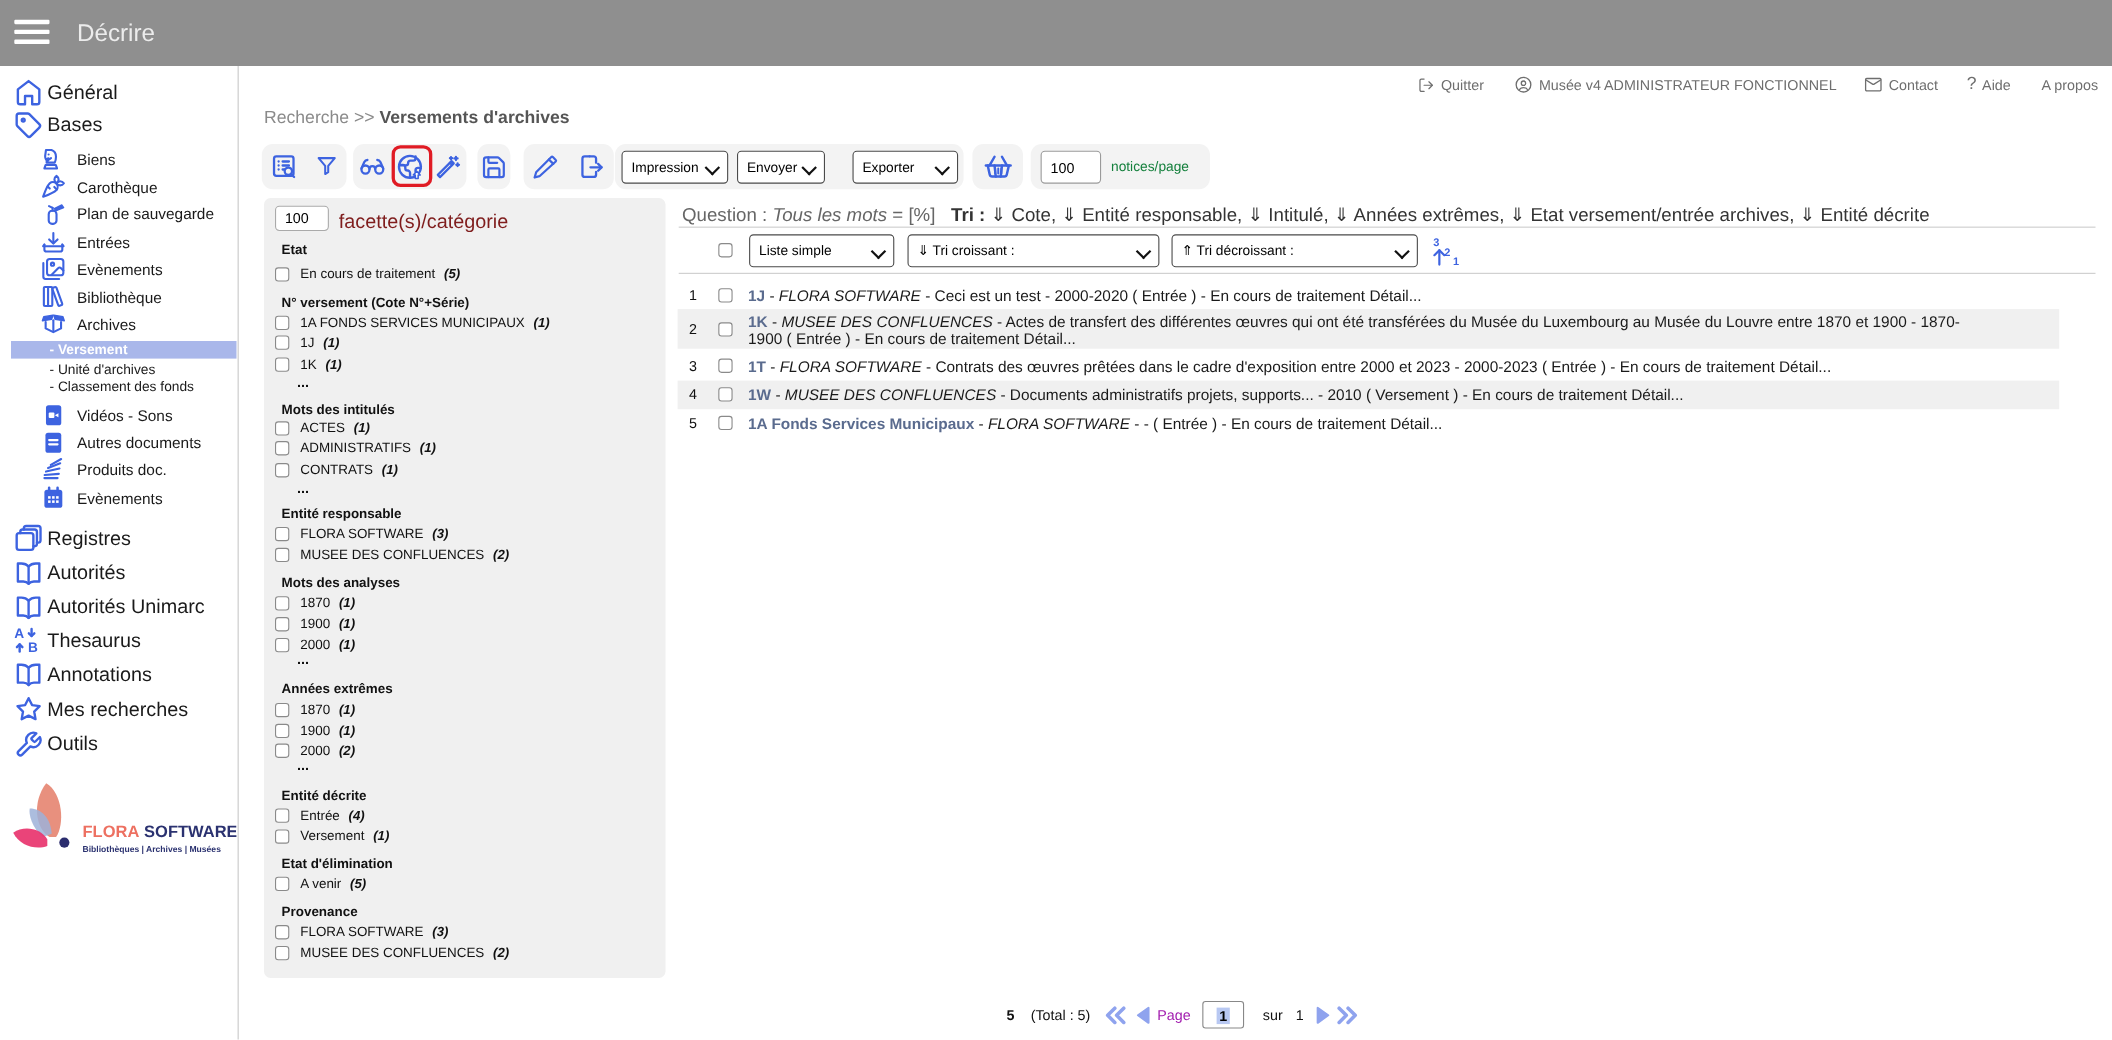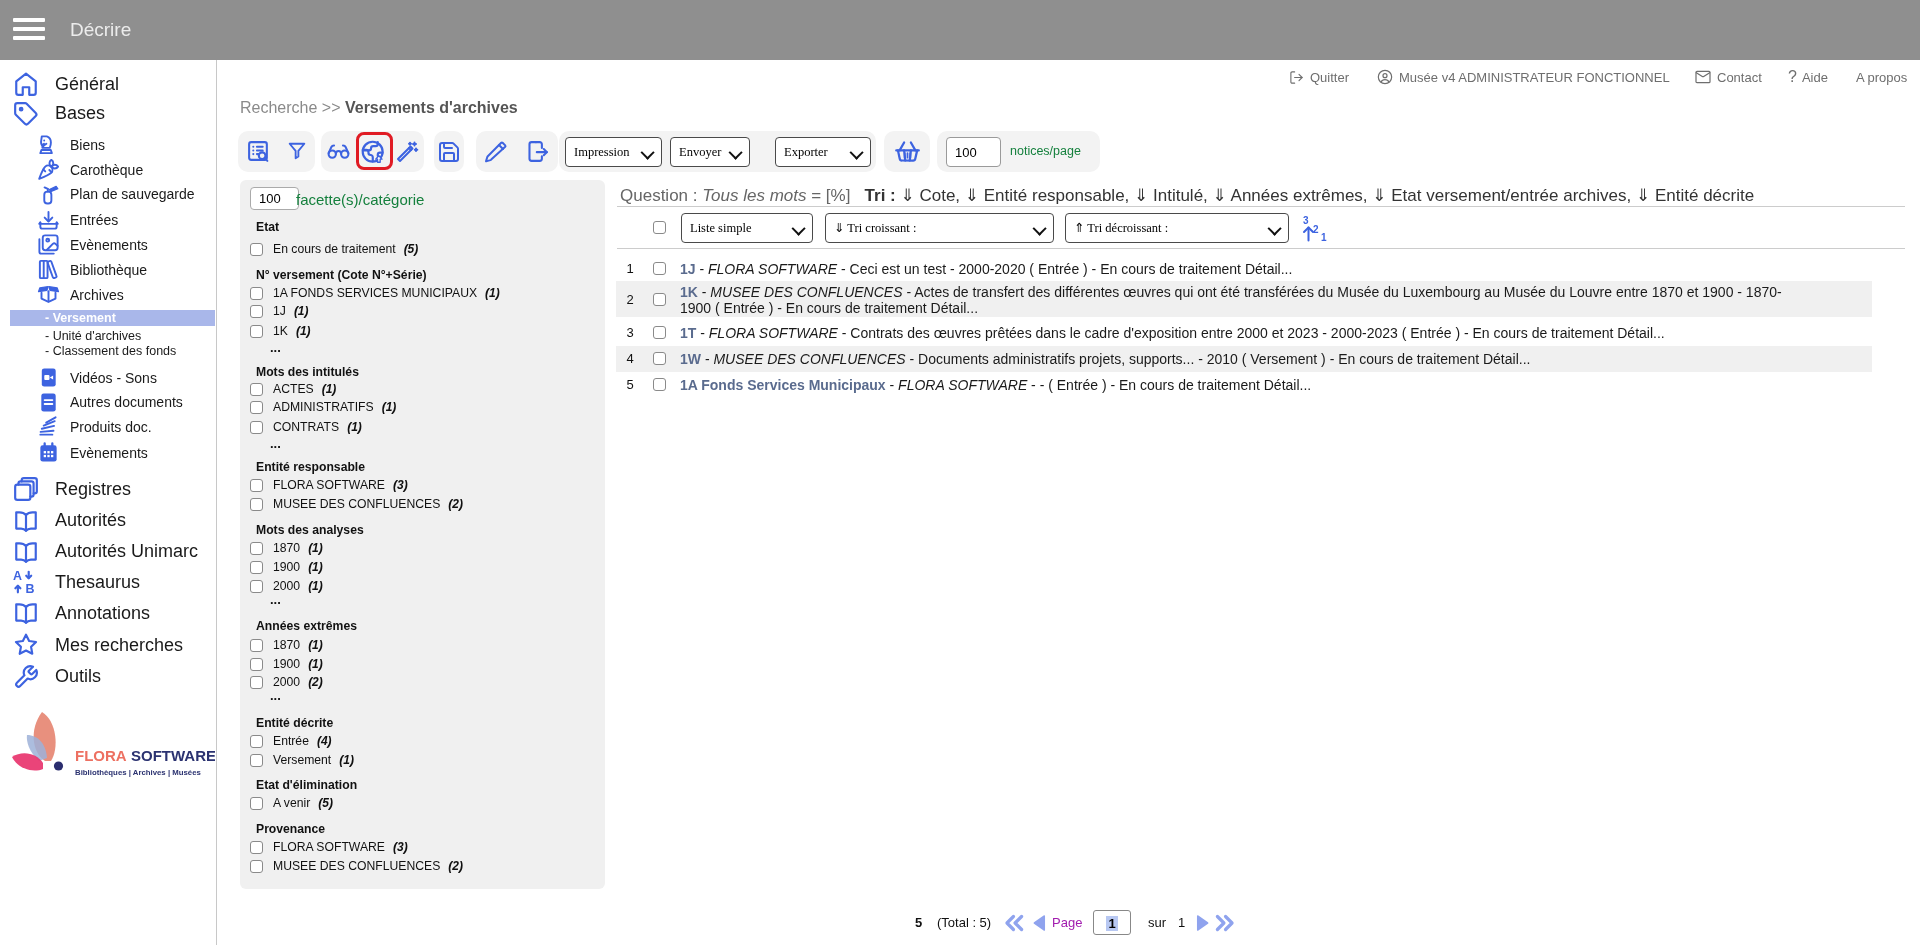--- a/index.html
+++ b/index.html
@@ -10,43 +10,43 @@
 #qline{position:absolute;left:620px;top:185px;font-size:17px;color:#666;white-space:nowrap}
 #qline .tri{color:#333;font-weight:bold}
 #qline span.tri{font-weight:normal}
 .rowtxt{line-height:16px}
 .rowtxt b{color:#5a6b8e;font-weight:bold}
 .rowtxt i{font-style:italic}
 
 #topbar{position:absolute;top:0;left:0;width:1920px;height:60px;background:#8f8f8f}
 #burger{position:absolute;left:13px;top:18px;width:32px;height:24px}
 #burger div{height:4px;background:#fff;margin-bottom:5px;border-radius:1px}
-#decrire{position:absolute;left:70px;top:0;height:56px;line-height:60px;color:#ececec;font-size:19px}
+#decrire{position:absolute;left:70px;top:0;height:56px;line-height:60px;color:#ececec;font-size:22px}
 #apptitle{position:absolute;right:15px;top:0;height:60px;line-height:60px;color:#fff;font-size:26px;font-weight:bold}
 
 #sidebar{position:absolute;top:60px;left:0;width:217px;height:885px;background:#fff;border-right:1px solid #c8c8c8}
 .mi{position:absolute;display:flex;align-items:center;white-space:nowrap;color:#1a1a1a}
 .mi.l1{left:13px;font-size:18px}
-.mi.l1 .txt{margin-left:16px}
+.mi.l1 .txt{margin-left:4px}
 .mi.l2{left:37px;font-size:14px}
 .mi.l2 .txt{margin-left:10px}
 .mi svg{flex:none}
 #vershl{position:absolute;left:10px;top:249.5px;width:205px;height:16px;background:#a9b7ea;color:#fff;font-weight:bold;font-size:12.5px;line-height:16px;padding-left:35px}
 .l3{position:absolute;left:45px;font-size:12.5px;color:#1a1a1a;white-space:nowrap}
 
 #hlinks{position:absolute;top:68px;left:218px;width:1687px;height:18px;font-size:13px;color:#6e6e6e}
 .hl{position:absolute;display:flex;align-items:center;white-space:nowrap;height:18px}
 .hl svg{margin-right:6px}
 
 #crumb{position:absolute;left:240px;top:99px;font-size:16px;color:#8a8a8a}
 #crumb b{color:#555;font-weight:bold}
 
 .tbgroup{position:absolute;top:131px;height:41px;background:#f3f3f3;border-radius:10px;display:flex;align-items:center;justify-content:space-around}
 .redbox{position:absolute;border:3.5px solid #e01b24;border-radius:8px}
-select{font-family:Liberation Serif, serif;appearance:none;-webkit-appearance:none;background:#fff;border:1.5px solid #4a4a4a;border-radius:4px;font-size:12.5px;color:#000;padding:0 8px}
+select{font-family:Liberation Sans, sans-serif;appearance:none;-webkit-appearance:none;background:#fff;border:1.5px solid #4a4a4a;border-radius:4px;font-size:12.5px;color:#000;padding:0 8px}
 .selwrap{position:absolute;display:inline-block}
 .selwrap:after{content:"";position:absolute;right:8px;top:50%;margin-top:-3px;width:8px;height:8px;border-left:2px solid #111;border-bottom:2px solid #111;transform:rotate(-45deg) translateY(-2px);pointer-events:none}
 input[type=text]{font-family:"Liberation Sans",sans-serif;border:1px solid #9a9a9a;border-radius:4px;font-size:13px;padding:0 8px}
 
 #facets{position:absolute;left:240px;top:180px;width:365px;height:709px;background:#f0f0f0;border-radius:6px}
 .fgt{position:absolute;left:16px;font-size:12.2px;font-weight:bold;color:#111;white-space:nowrap}
 .frow{position:absolute;left:10px;display:flex;align-items:center;font-size:12.2px;color:#111;white-space:nowrap}
 .frow .cb{width:13px;height:13px;border:1px solid #8a8a8a;border-radius:3px;background:#fff;margin-right:10px;flex:none}
 .frow i{font-style:italic;font-weight:bold;margin-left:8px;font-size:12px}
 .fdots{position:absolute;left:30px;font-weight:bold;font-size:13px;color:#111}
@@ -345,21 +345,21 @@
           <path d="m9 11 1 9"></path>
           <path d="M12 13.5v4M9.5 13.5v4M14.5 13.5v4" stroke-width="1.6"></path>
         </svg>
 </div>
 <div class="tbgroup" style="left:937px;width:163px"></div>
 <input type="text" value="100" style="position: absolute; left: 946px; top: 137px; width: 55px; height: 30px;">
 <span style="position:absolute;left:1010px;top:144px;font-size:12.5px;color:#15803d">notices/page</span>
 </div>
 <div id="facets">
 <input type="text" value="100" style="position: absolute; left: 10px; top: 7px; width: 49px; height: 23px; border-color: rgb(170, 170, 170);">
-<span style="position:absolute;left:56px;top:11px;font-size:15px;color:#15803d">facette(s)/catégorie</span>
+<span style="position:absolute;left:68px;top:11px;font-size:18px;color:#7f1d1d">facette(s)/catégorie</span>
 <div class="fgt" style="top:40px">Etat</div>
 <div class="frow" style="top:62px"><span class="cb"></span>En cours de traitement <i>(5)</i></div>
 <div class="fgt" style="top:88px">N° versement (Cote N°+Série)</div>
 <div class="frow" style="top:106px"><span class="cb"></span>1A FONDS SERVICES MUNICIPAUX <i>(1)</i></div>
 <div class="frow" style="top:124px"><span class="cb"></span>1J <i>(1)</i></div>
 <div class="frow" style="top:144px"><span class="cb"></span>1K <i>(1)</i></div>
 <div class="fdots" style="top:160px">...</div>
 <div class="fgt" style="top:185px">Mots des intitulés</div>
 <div class="frow" style="top:202px"><span class="cb"></span>ACTES <i>(1)</i></div>
 <div class="frow" style="top:220px"><span class="cb"></span>ADMINISTRATIFS <i>(1)</i></div>

